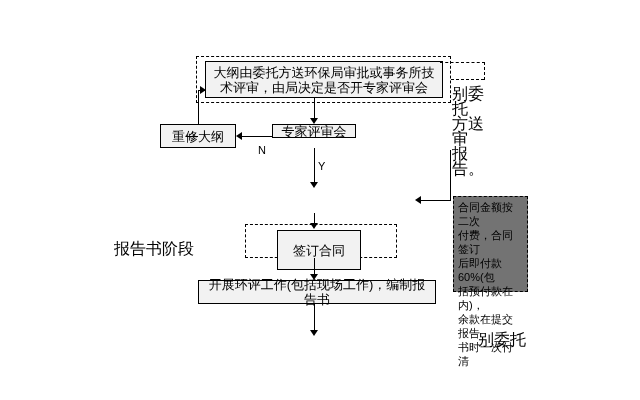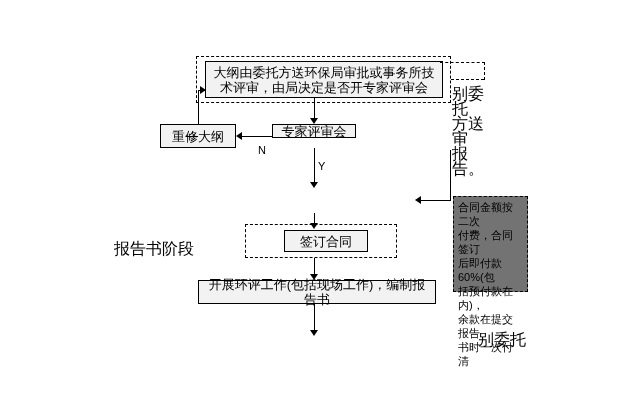--- a/index.html
+++ b/index.html
@@ -147,21 +147,21 @@
   <div class="line vline" style="left:314px; top:148px; height:37px;"></div>
   <div class="arrow-down" style="left:310px; top:182px;"></div>
 
 
   <div class="line vline" style="left:450px; top:150px; height:51px;"></div>
   <div class="line hline" style="left:421px; top:200px; width:29px;"></div>
   <div class="arrow-left" style="left:415px; top:196px;"></div>
 
   <div class="dashbox" style="left:245px; top:224px; width:152px; height:34px;"></div>
 
-  <div class="node" style="left:284px; top:230px; width:84px; height:22px;">签订合同</div>
+  <div class="node" style="left:277px; top:230px; width:84px; height:40px;">签订合同</div>
 
   <div class="line vline" style="left:314px; top:213px; height:12px;"></div>
   <div class="arrow-down" style="left:310px; top:223px;"></div>
 
   <div class="line vline" style="left:314px; top:258px; height:19px;"></div>
   <div class="arrow-down" style="left:310px; top:274px;"></div>
 
   <div class="node" style="left:198px; top:280px; width:238px; height:24px;">开展环评工作(包括现场工作)，编制报告书</div>
 
   <div class="line vline" style="left:314px; top:304px; height:30px;"></div>

